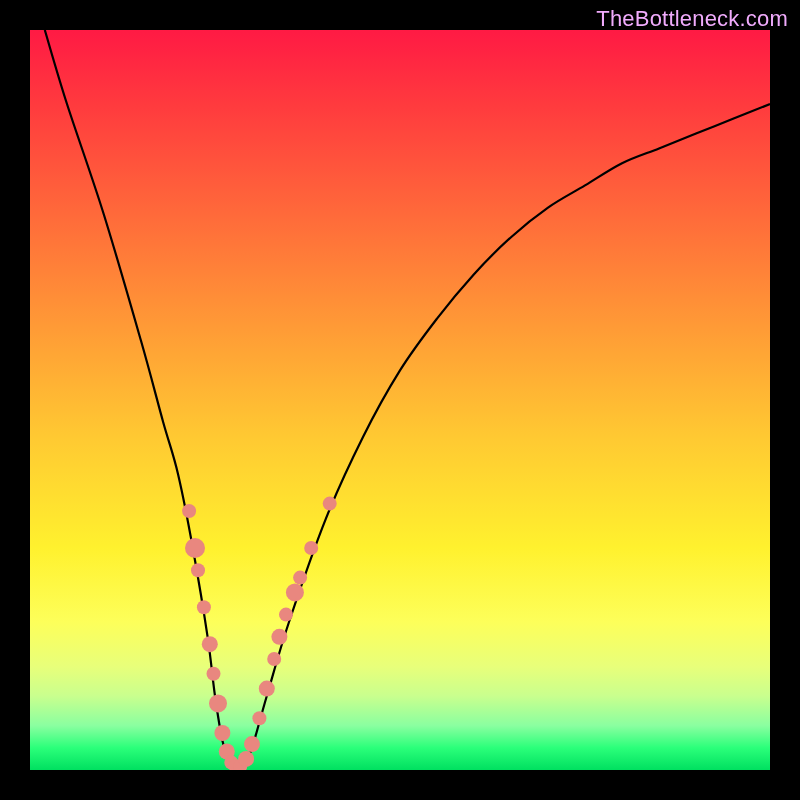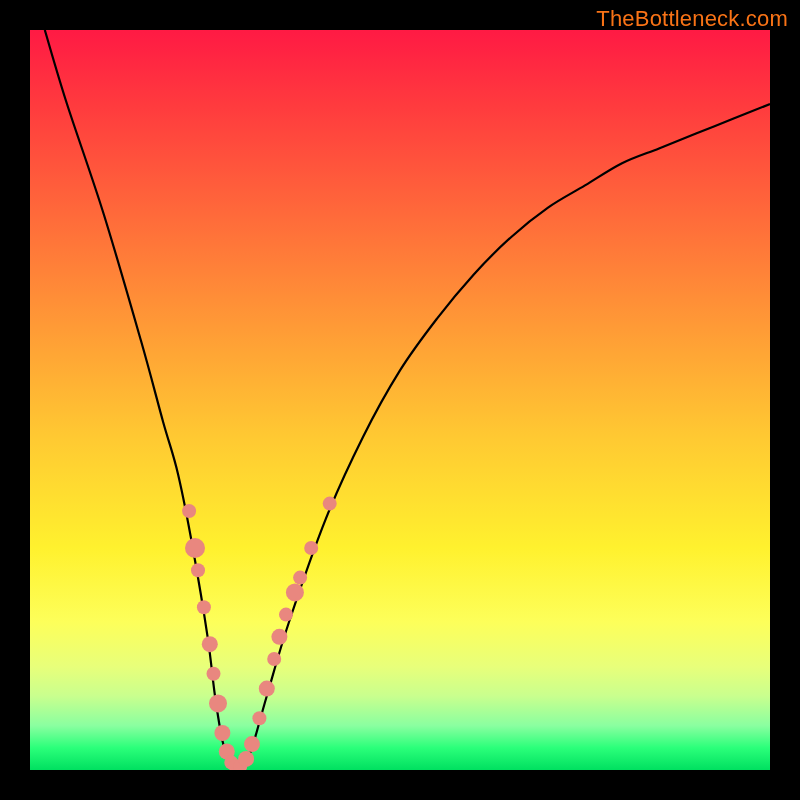--- a/index.html
+++ b/index.html
@@ -37,21 +37,21 @@
       #c9ff8e 90%,
       #8affA0 94%,
       #2bff7a 97%,
       #00e060 100%
     );
   }
   .watermark {
     position: absolute;
     top: 6px;
     right: 12px;
-    color: #f97316;
+    color: #f0abfc;
     font-size: 22px;
     font-weight: 500;
     letter-spacing: 0.2px;
     user-select: none;
   }
   svg.curve {
     position: absolute;
     left: 0;
     top: 0;
     width: 740px;

